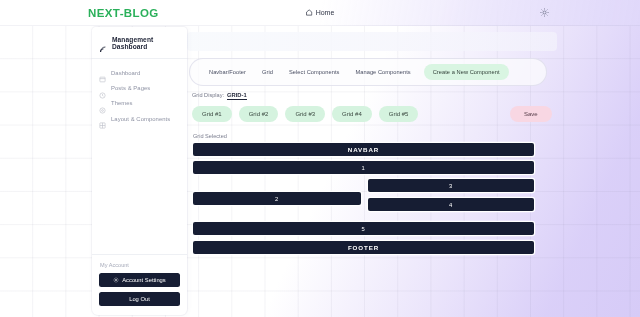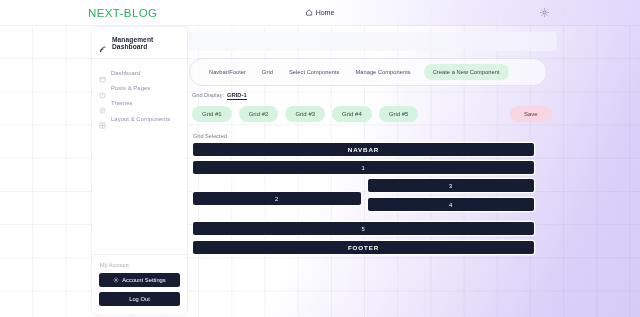--- a/index.html
+++ b/index.html
@@ -49,21 +49,21 @@
     background: linear-gradient(100deg,
       #ffffff 0%, #ffffff 50%,
       rgba(236,231,252,0.9) 75%,
       rgba(224,216,250,1) 100%);
     border-bottom: 1px solid rgba(150,150,180,0.12);
   }
   #brand {
     position: absolute;
     left: 88px;
     font-size: 11.5px;
-    font-weight: normal;
+    font-weight: bold;
     letter-spacing: 0.4px;
     color: #2ab05a;
   }
   #home-link {
     position: absolute;
     left: 50%;
     transform: translateX(-50%);
     display: flex;
     align-items: center;
     gap: 3px;

